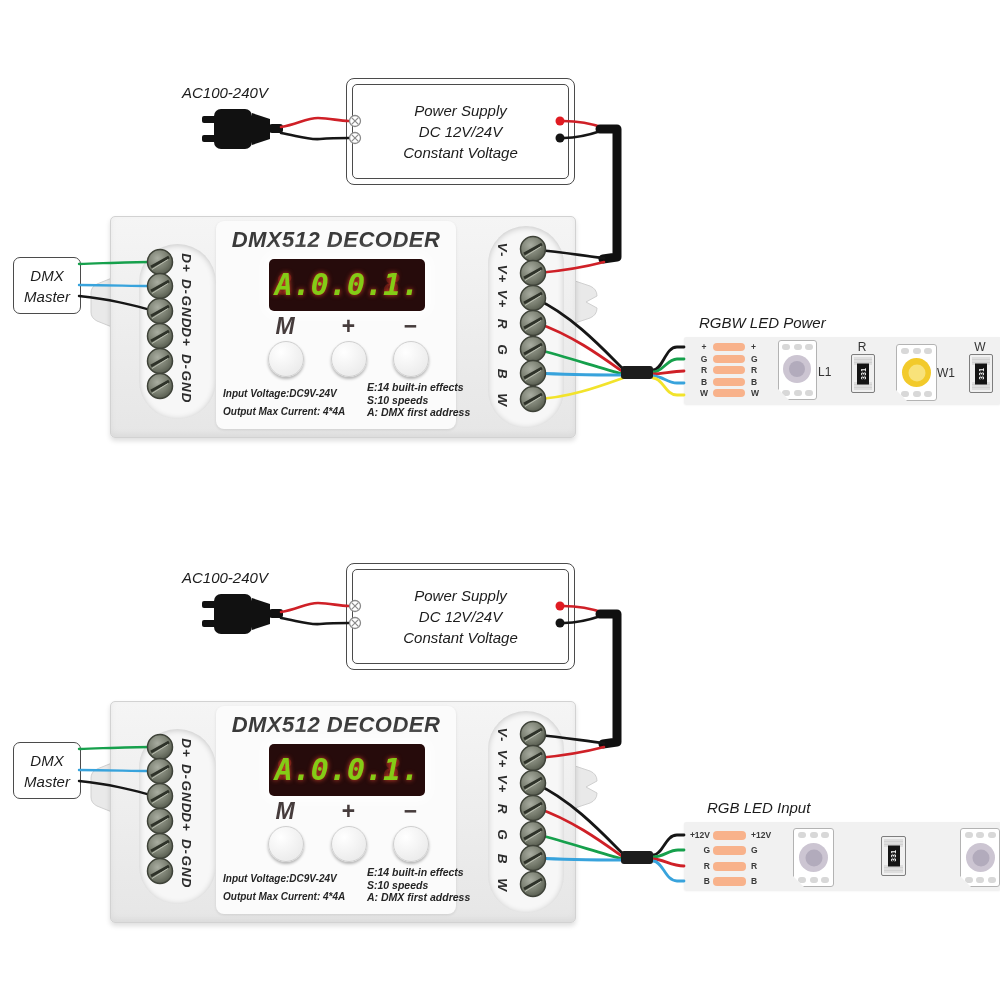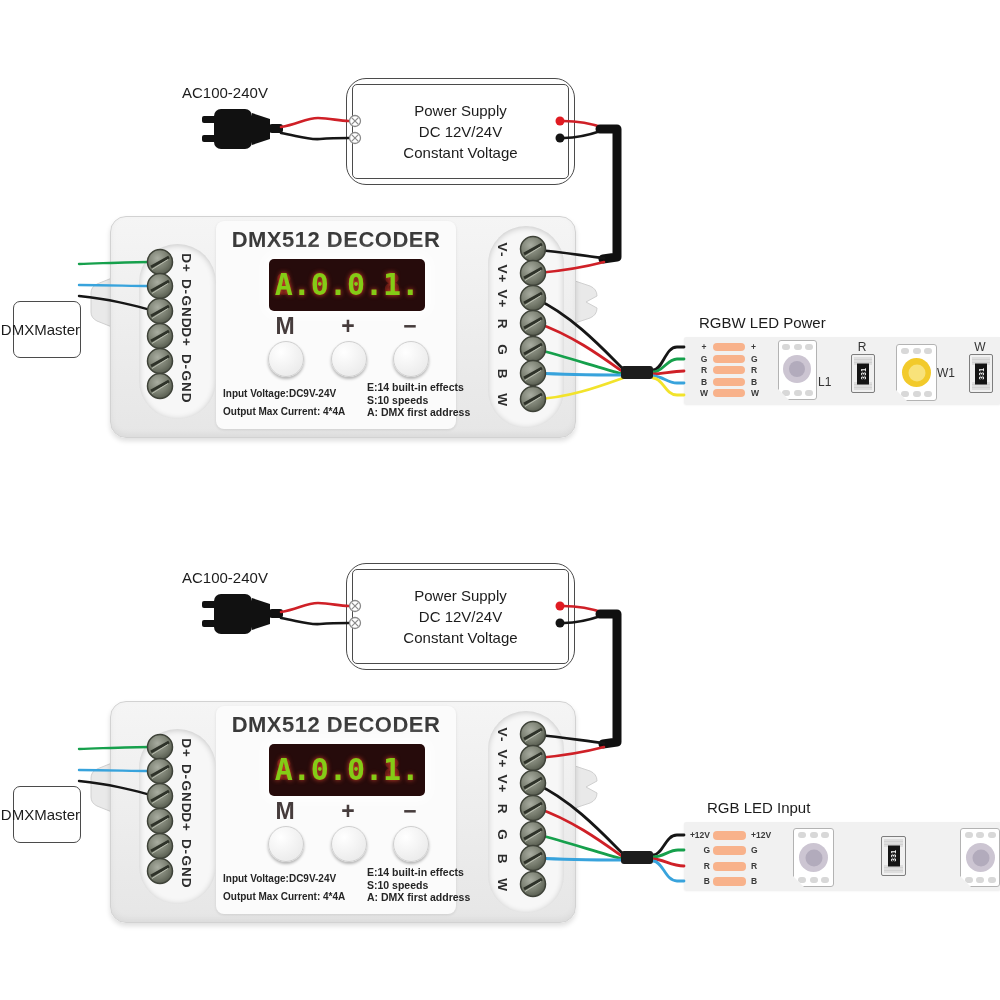--- a/index.html
+++ b/index.html
@@ -1,28 +1,28 @@
 <!DOCTYPE html>
 <html><head>
 <meta charset="utf-8">
 <style>
   html,body{margin:0;padding:0;background:#fff;font-family:"Liberation Sans",sans-serif;}
   #page{position:relative;width:1000px;height:1000px;background:#ffffff;overflow:hidden;}
-  .abs{position:absolute;}
+  .abs{position:absolute;font-style:italic;}
   .txt{color:#1c1c1c;}
   
-  .psu{border:1.5px solid #4b4b4b;border-radius:20px;background:#fff;}
+  .psu{border:1.5px solid #4b4b4b;border-radius:8px;background:#fff;}
   .psu-inner{position:absolute;left:5px;top:5px;right:5px;bottom:5px;border:1px solid #4b4b4b;border-radius:5px;
              display:flex;flex-direction:column;justify-content:center;align-items:center;}
   .psu-line{font-size:15px;line-height:21px;color:#1c1c1c;}
   
-  .dmxbox{border:1.5px solid #4b4b4b;border-radius:7px;background:#fff;display:flex;flex-direction:row;justify-content:flex-end;align-items:center;margin-top:44px;}
+  .dmxbox{border:1.5px solid #4b4b4b;border-radius:7px;background:#fff;display:flex;flex-direction:column;justify-content:center;align-items:center;}
   .dmx-line{font-size:15px;line-height:21px;color:#1c1c1c;}
   
-  .decoder{background:linear-gradient(#f5f5f5,#e6e6e6);border:1px solid #d2d2d2;border-radius:16px;
+  .decoder{background:linear-gradient(#f5f5f5,#e6e6e6);border:1px solid #d2d2d2;border-radius:5px;
            box-shadow:0 3px 5px rgba(0,0,0,.13), inset 0 -3px 6px rgba(0,0,0,.05);}
   .panel{position:absolute;background:#fbfbfb;border-radius:8px;box-shadow:0 1px 3px rgba(0,0,0,.10);}
   .dec-title{position:absolute;text-align:center;font-weight:bold;font-size:22px;letter-spacing:.5px;color:#3a3a3a;}
   .display{position:absolute;background:#260b0b;border-radius:5px;box-shadow:0 0 14px 5px rgba(255,255,255,.95);overflow:hidden;}
   .disp-text{position:absolute;left:0;top:0;width:100%;text-align:center;font-family:"DejaVu Sans Mono",monospace;
              font-weight:bold;font-size:30px;line-height:52px;}
   .disp-ghost{color:#5a1712;}
   .disp-lit{color:#84cc16;text-shadow:0 0 5px rgba(255,80,50,.85);}
   .btn-label{position:absolute;text-align:center;font-weight:bold;font-size:23px;color:#463c3c;}
   .btn{position:absolute;width:34px;height:34px;border-radius:50%;border:1px solid #cfcfcf;
@@ -146,21 +146,21 @@
         </div>
       <div class="cled" style="left:4px;top:14px;width:28px;height:28px;background:#ccc5d2;">
         <div class="cled-core" style="width:16px;height:16px;background:#b2abbc;"></div>
       </div>
       <div class="cpads" style="bottom:3px;">
           <div class="cpad"></div>
           <div class="cpad"></div>
           <div class="cpad"></div>
         </div>
     </div>
-    <div class="chiplab" style="left:134px;top:38px;">L1</div>
+    <div class="chiplab" style="left:134px;top:28px;">L1</div>
     <div class="reslab" style="left:167px;top:3px;width:22px;">R</div>
     <div class="res" style="left:167px;top:17px;width:22px;height:37px;">
       <div class="rescap" style="top:2px;"></div>
         <div class="rescap" style="bottom:2px;"></div>
       <div class="resbody">
           <span class="resmark">331</span>
         </div>
     </div>
     <div class="chip" style="left:212px;top:7px;width:39px;height:55px;">
       <div class="cpads" style="top:3px;">

